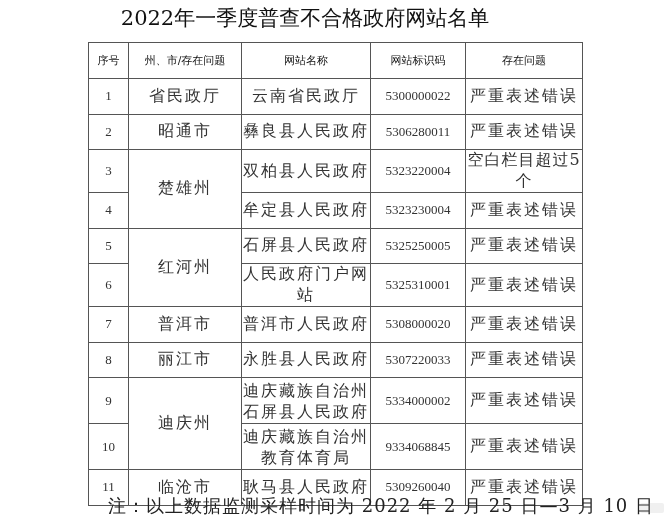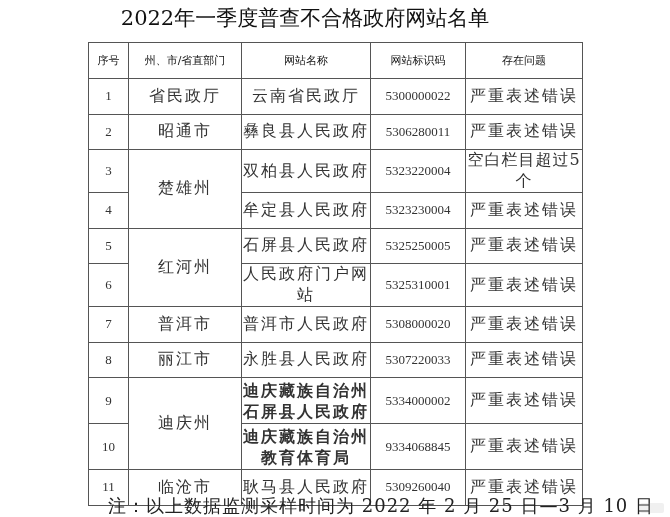--- a/index.html
+++ b/index.html
@@ -3,41 +3,41 @@
 <meta charset="utf-8">
 <style>
   html, body { margin:0; padding:0; background:#ffffff; }
   body { width:670px; height:517px; position:relative; overflow:hidden; font-family:"DejaVu Serif", serif; color:#222; }
   .title { position:absolute; left:0; top:4px; width:570px; text-align:center; font-size:21px; font-family:"DejaVu Serif", serif; color:#111; letter-spacing:0px;margin-left:20px; }
   table { position:absolute; left:88px; top:42px; border-collapse:collapse; table-layout:fixed; width:494px; }
   td, th { border:1px solid #555; text-align:center; vertical-align:middle; padding:0; font-size:16px; font-weight:normal; color:#333; }
   th { height:35px; font-family:"DejaVu Sans", sans-serif; font-size:11px; color:#111; }
   td { height:34.5px; letter-spacing:2px; }
   td.num, td.code { letter-spacing:0; font-family:"Liberation Serif", serif; font-size:13px; }
-  td.two { line-height:21px;font-weight:bold; }
+  td.two { line-height:21px; }
   .note { position:absolute; left:108px; top:494px; font-size:18px; color:#222; letter-spacing:1px; }
   .wm { position:absolute; right:6px; bottom:4px; width:24px; height:10px; opacity:0.15; background:#999; border-radius:2px; }
 </style>
 </head>
 <body>
 
 <div class="title">2022年一季度普查不合格政府网站名单</div>
 
 <table>
   <colgroup>
     <col style="width:40px">
       <col style="width:113px">
       <col style="width:129px">
       <col style="width:95px">
       <col style="width:117px">
   </colgroup>
   <thead>
     <tr>
       <th>序号</th>
-      <th>州、市/省直部门</th>
+      <th>州、市/存在问题</th>
       <th>网站名称</th>
       <th>网站标识码</th>
       <th>存在问题</th>
     </tr>
   </thead>
   <tbody>
     <tr>
       <td class="num">1</td>
       <td>省民政厅</td>
       <td>云南省民政厅</td>

